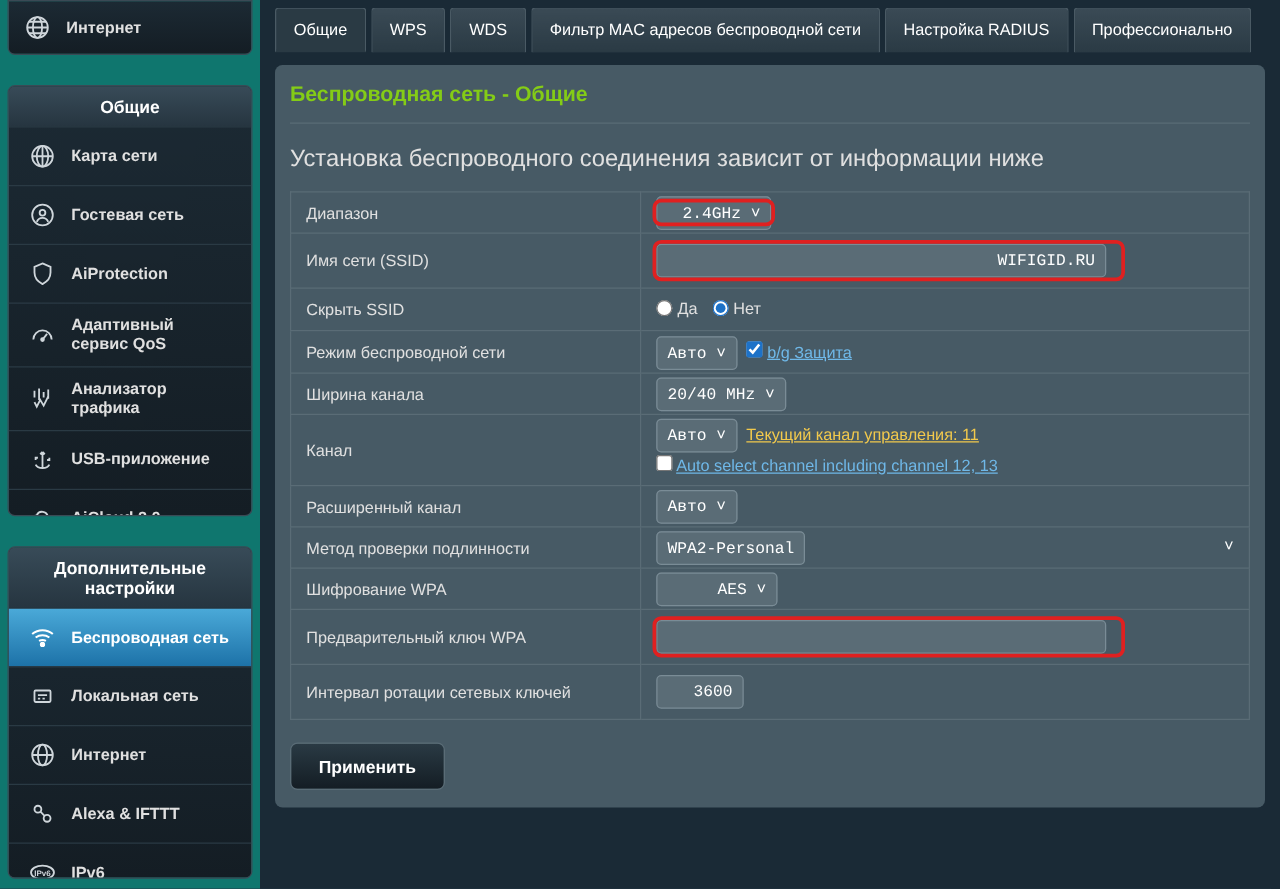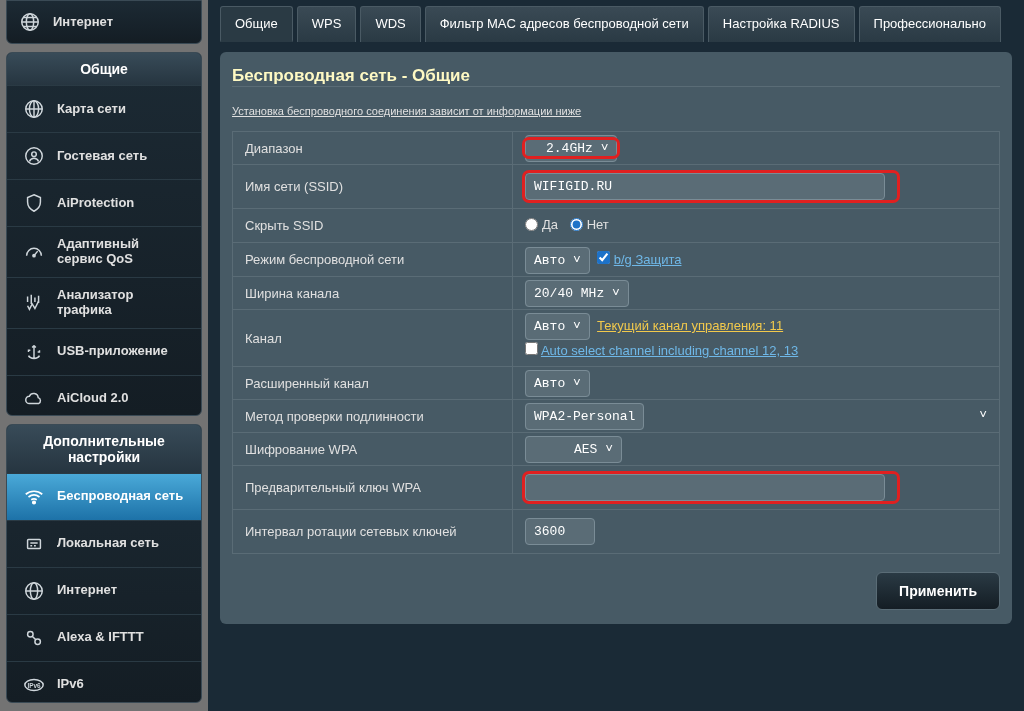--- a/index.html
+++ b/index.html
@@ -8,24 +8,24 @@
     color: #e0e0e0;
     font-family: Arial, sans-serif;
     font-size: 13px;
     width: 1024px;
     height: 711px;
     overflow: hidden;
   }
   .layout { display: flex; height: 100%; }
   .sidebar {
     width: 208px;
-    background: #737373;
+    background: #0f766e;
     display: flex;
     flex-direction: column;
-    gap: 8px;
+    gap: 24px;
     padding: 0 0 8px 0;
   }
   .side-group {
     background: linear-gradient(#1c2a34, #141d24);
     border: 1px solid #3a4a55;
     border-radius: 6px;
     overflow: hidden;
     margin: 0 6px;
   }
   .side-title {
@@ -86,31 +86,31 @@
   .tab.active {
     background: #2a3a44;
     border-bottom: 2px solid #2a3a44;
   }
   .panel {
     background: #475a65;
     border-radius: 6px;
     padding: 14px 12px;
   }
   .panel-title {
-    color: #fef9c3;
+    color: #84cc16;
     font-size: 17px;
     font-weight: bold;
     margin-bottom: 18px;
+    padding-bottom: 12px;
     border-bottom: 1px solid #5a6c76;
   }
   .panel-desc {
     color: #e0e0e0;
     margin-bottom: 14px;
-    font-size: 11px;
-    text-decoration: underline;
+    font-size: 19px;
   }
   .form-table {
     width: 100%;
     border-collapse: collapse;
   }
   .form-table td {
     border: 1px solid #5a6c76;
     padding: 8px 12px;
     vertical-align: middle;
     background: #475a65;
@@ -124,37 +124,38 @@
     background: #5a6c76;
     color: #fff;
     border: 1px solid #7a8c96;
     border-radius: 4px;
     padding: 5px 8px;
     font-family: 'Courier New', monospace;
     font-size: 13px;
   }
   .input-text {
     width: 360px;
+    text-align: right;
   }
   .hl-red {
     outline: 3px solid #e02020;
     border-radius: 4px;
     display: inline-block;
   }
   .select.band { width: 72px; padding-left: 20px; }
   .select.auto { width: 68px; }
   .select.width { width: 110px; }
   .select.small { width: 58px; }
   .select.auth { width: 195px; }
   .select.aes { width: 54px; padding-left: 48px; }
   .radio-opt { display:inline-flex; align-items:center; margin-right:8px; gap:4px;justify-content:flex-end; }
   input[type=radio],input[type=checkbox]{ accent-color:#1d72c8; }
   .yellow { color: #f2c94c; text-decoration: underline; cursor: pointer; }
   .blue-link { color: #6fb8e8; text-decoration: underline; cursor: default; }
-  .apply-row { text-align: right; padding-top: 18px; }
+  .apply-row { text-align: left; padding-top: 18px; }
   .apply-btn {
     display: inline-block;
     background: linear-gradient(#2a3a44, #141d24);
     color: #fff;
     font-weight: bold;
     padding: 10px 22px;
     border: 1px solid #5a6c76;
     border-radius: 6px;
     cursor: pointer;
     font-size: 14px;

